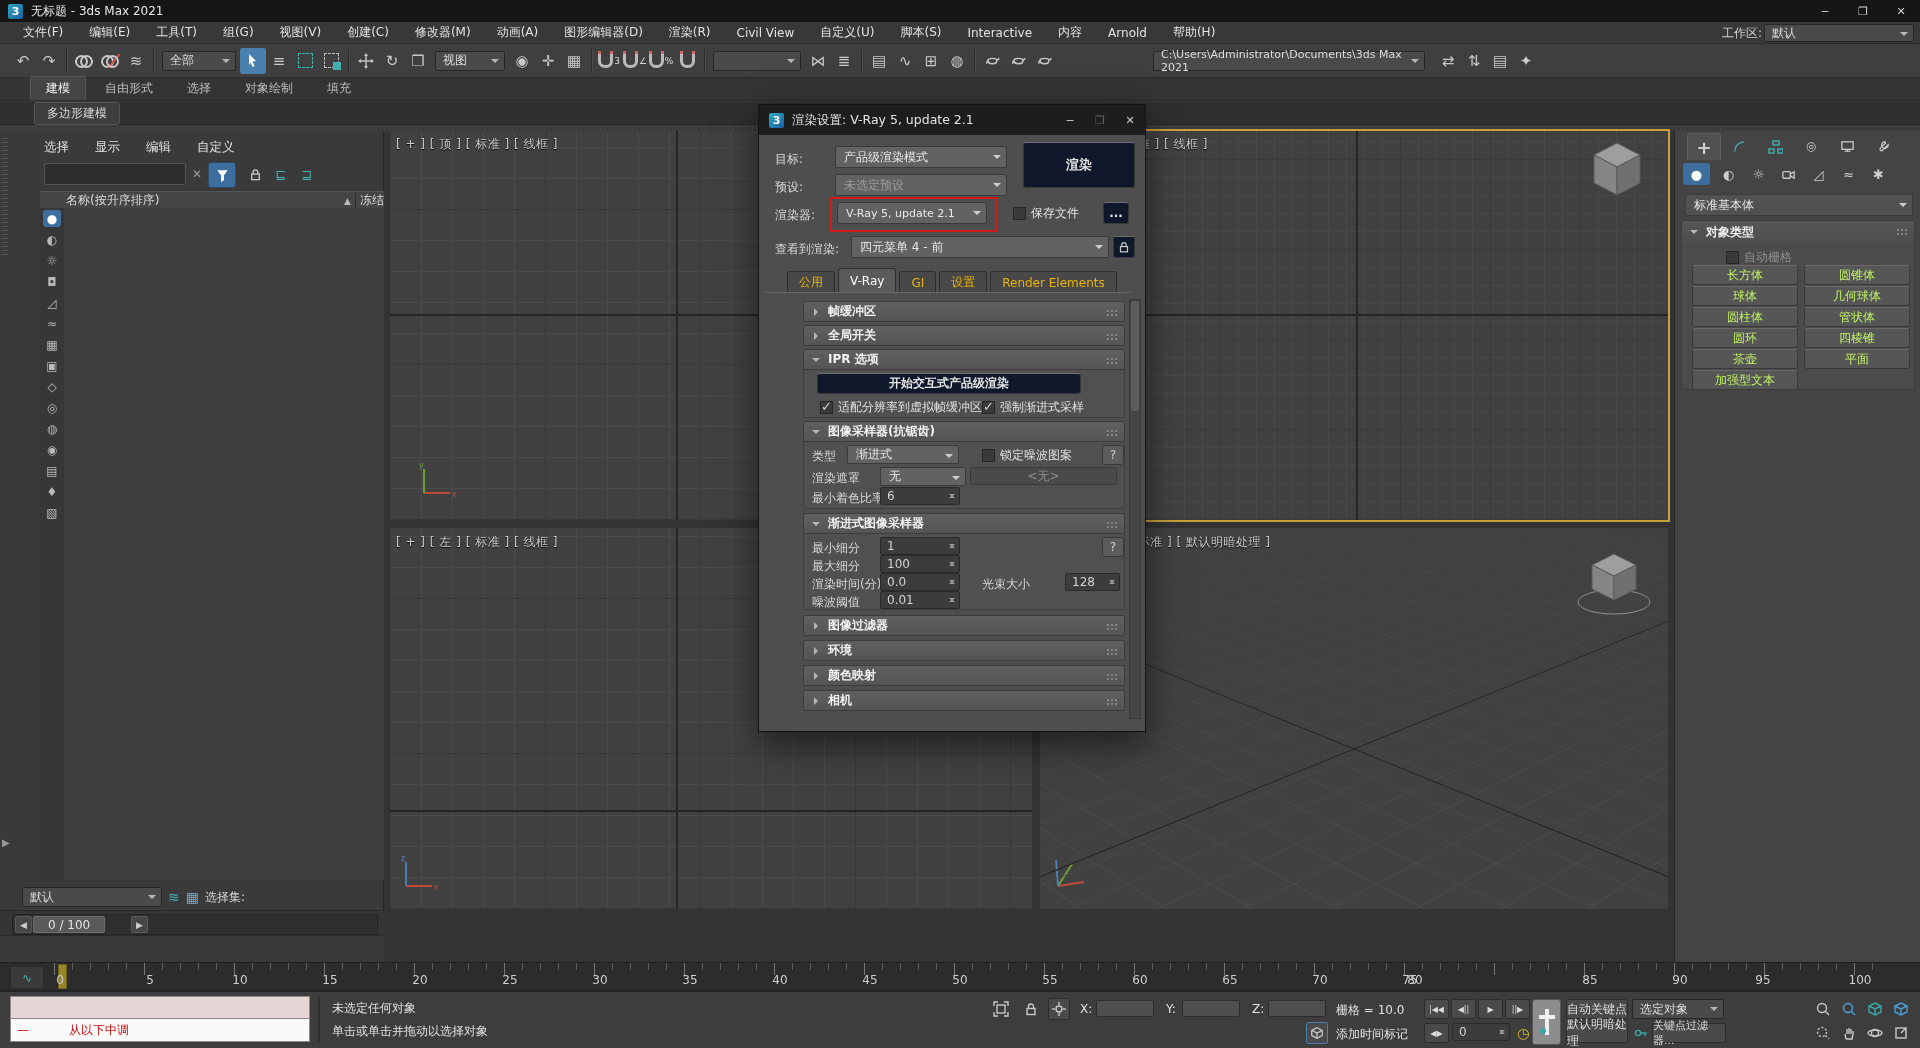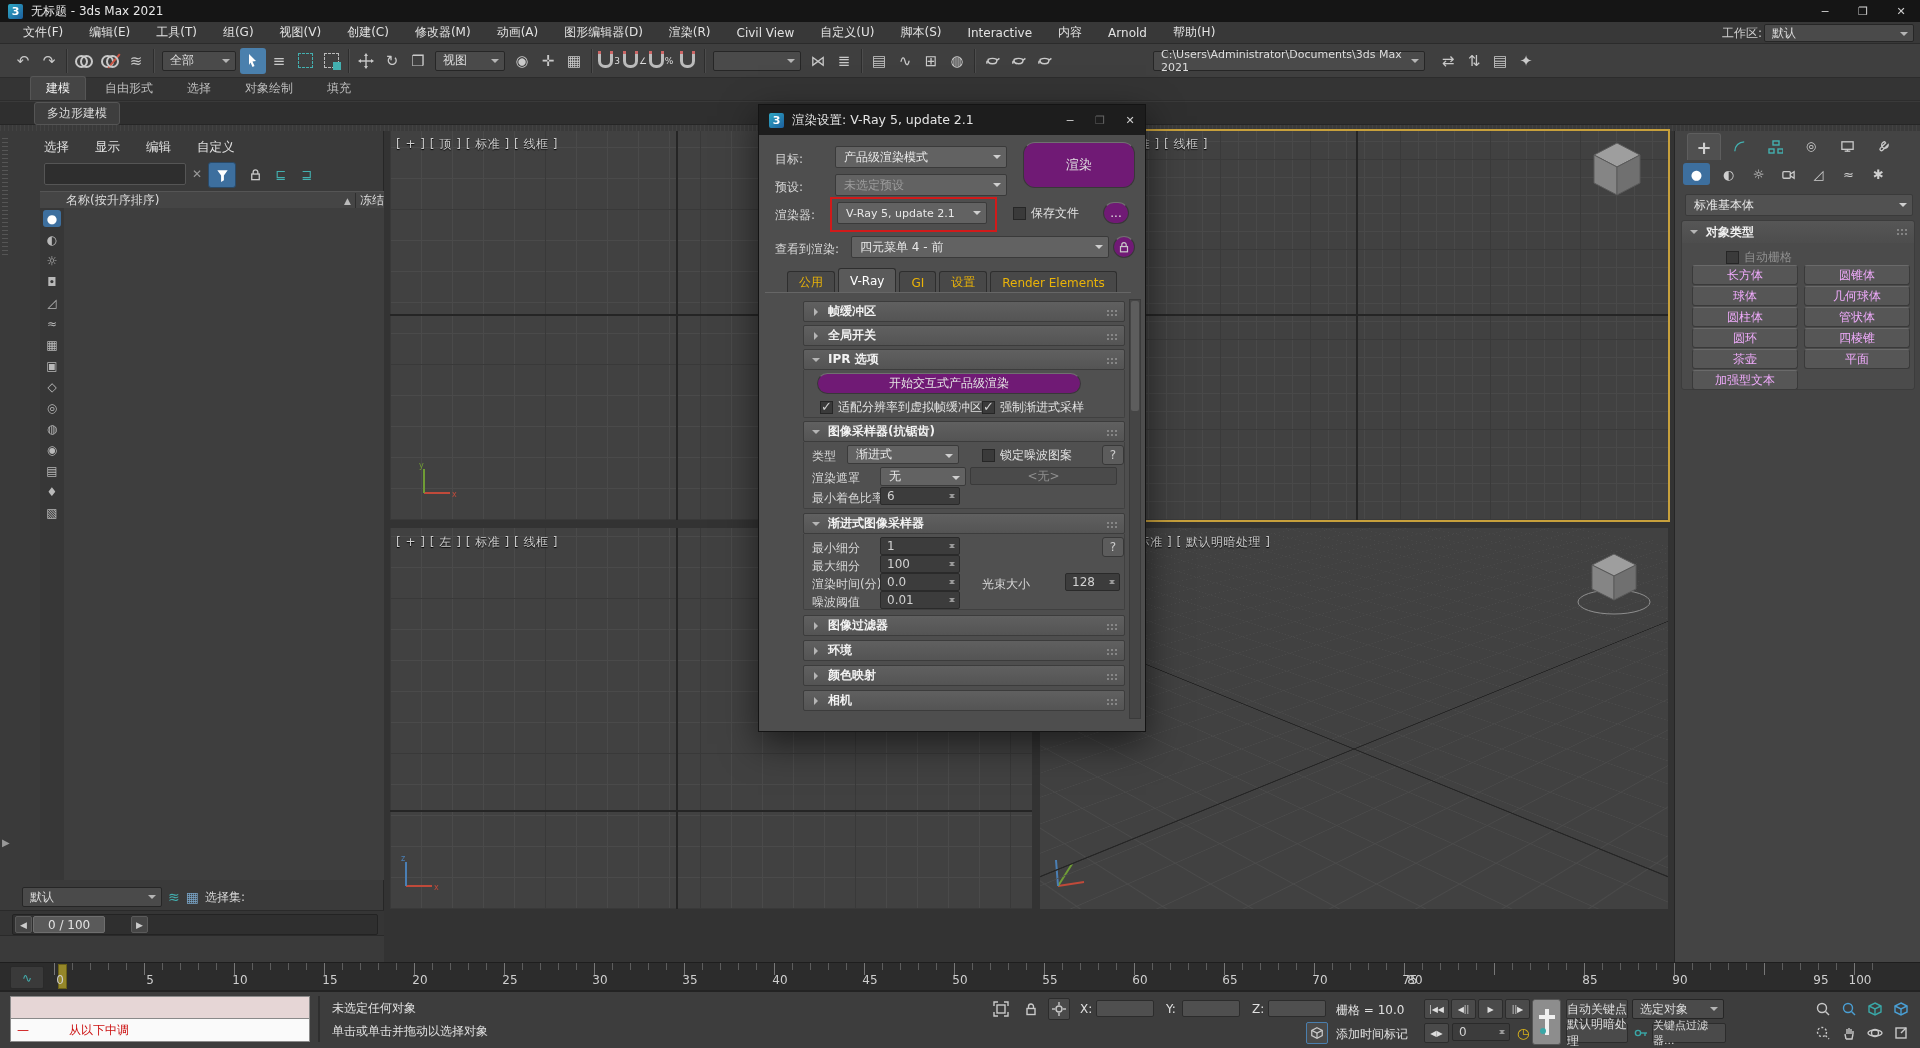--- a/index.html
+++ b/index.html
@@ -95,21 +95,21 @@
        repeating-linear-gradient(0deg,#4a4a4a 0 1px,transparent 1px 46px),
        repeating-linear-gradient(90deg,#4a4a4a 0 1px,transparent 1px 46px);
      transform:perspective(1100px) rotateX(66deg) rotateZ(45deg);}
   
   #dialog{left:758px;top:104px;width:388px;height:628px;background:#4e4e4e;border:1px solid #141414;box-shadow:0 12px 34px rgba(0,0,0,.55);z-index:50;box-sizing:border-box;}
   .dtitle{position:absolute;left:0;top:0;width:100%;height:30px;background:#1d1d1d;display:flex;align-items:center;gap:8px;padding-left:10px;box-sizing:border-box;color:#e4e4e4;font-size:12.5px;}
   .dlbl{position:absolute;color:#d8d8d8;}
   .ddd{position:absolute;height:22px;background:#626262;border:1px solid #3a3a3a;border-radius:2px;color:#e8e8e8;display:flex;align-items:center;padding:0 18px 0 8px;box-sizing:border-box;}
   .ddd::after{content:"";position:absolute;right:5px;top:8px;border:4px solid transparent;border-top-color:#cfcfcf;}
   .ddd.dim{color:#9c9c9c;}
-  .btn{background:#701a75;border:1px solid #383838;border-top-color:#707070;border-radius:12px;color:#e3e3e3;display:flex;align-items:center;justify-content:center;box-sizing:border-box;}
+  .btn{background:#0f172a;border:1px solid #383838;border-top-color:#707070;border-radius:3px;color:#e3e3e3;display:flex;align-items:center;justify-content:center;box-sizing:border-box;font-weight:bold;}
   .redbox{position:absolute;border:2px solid #d11a1a;z-index:2;pointer-events:none;}
   .dtabs{position:absolute;left:28px;top:164px;display:flex;align-items:flex-end;height:24px;}
   .dtab{height:21px;padding:0 11px;background:#484848;border:1px solid #2e2e2e;border-bottom:none;border-radius:3px 3px 0 0;display:flex;align-items:center;color:#eab308;margin-right:3px;}
   .dtab.active{background:#5a5a5a;height:24px;color:#fff;}
   .tabline{position:absolute;left:6px;top:187px;width:366px;height:1px;background:#666;}
   .roll{position:absolute;left:44px;top:194px;width:322px;}
   .rhead{position:absolute;width:322px;height:21px;background:linear-gradient(#606060,#545454);border:1px solid #3c3c3c;border-radius:2px;display:flex;align-items:center;font-weight:bold;color:#f2f2f2;padding-left:24px;box-sizing:border-box;}
   .rarrow{position:absolute;left:8px;top:6px;width:0;height:0;border:4px solid transparent;}
   .rarrow.r{border-left-color:#b5b5b5;left:10px;}
   .rarrow.d{border-top-color:#b5b5b5;top:8px;}
@@ -127,21 +127,21 @@
   .dscroll{position:absolute;left:370px;top:194px;width:12px;height:420px;background:#454545;border:1px solid #3a3a3a;box-sizing:border-box;}
   .dthumb{position:absolute;left:1px;top:1px;width:8px;height:110px;background:#5d5d5d;border-radius:2px;}
   
   #cmdpanel{left:1674px;top:131px;width:246px;height:831px;background:#444;border-left:1px solid #262626;box-sizing:border-box;}
   .cp-tab{position:absolute;width:32px;height:26px;display:flex;align-items:center;justify-content:center;color:#d0d0d0;}
   .cp-tab.active{background:#505050;border:1px solid #5e5e5e;border-bottom:none;border-radius:3px 3px 0 0;}
   .cp-sub{position:absolute;width:27px;height:22px;display:flex;align-items:center;justify-content:center;color:#cfcfcf;font-size:13px;}
   .cp-sub.on{background:#3d6f9e;border-radius:3px;color:#fff;}
   .prollo{position:absolute;left:6px;width:234px;background:#4b4b4b;border:1px solid #3c3c3c;border-radius:3px;box-sizing:border-box;}
   .phead{height:22px;display:flex;align-items:center;font-weight:bold;color:#f0f0f0;padding-left:24px;position:relative;background:linear-gradient(#565656,#4d4d4d);border-radius:3px 3px 0 0;}
-  .pbtn2{position:absolute;width:104px;height:18px;background:#565656;border:1px solid #3a3a3a;border-top-color:#6a6a6a;border-radius:3px;color:#f0abfc;display:flex;align-items:center;justify-content:center;}
+  .pbtn2{position:absolute;width:104px;height:18px;background:#565656;border:1px solid #3a3a3a;border-top-color:#6a6a6a;border-radius:3px;color:#bef264;display:flex;align-items:center;justify-content:center;}
   .swatch{position:absolute;width:20px;height:20px;border:1px solid #111;box-sizing:border-box;}
   
   svg.ic{stroke:#c9c9c9;fill:none;stroke-width:1.4px;}
 </style>
 </head>
 <body>
 
 <div id="app">
 
   <svg width="0" height="0" style="position:absolute">
@@ -562,21 +562,21 @@
         <span class="rlabel" style="left: 870px;">45</span>
         <span class="rlabel" style="left: 960px;">50</span>
         <span class="rlabel" style="left: 1050px;">55</span>
         <span class="rlabel" style="left: 1140px;">60</span>
         <span class="rlabel" style="left: 1230px;">65</span>
         <span class="rlabel" style="left: 1320px;">70</span>
         <span class="rlabel" style="left: 1410px;">75</span>
         <span class="rlabel" style="left: 1415px;">80</span>
         <span class="rlabel" style="left: 1590px;">85</span>
         <span class="rlabel" style="left: 1680px;">90</span>
-        <span class="rlabel" style="left: 1821px;">95</span>
+        <span class="rlabel" style="left: 1763px;">95</span>
         <span class="rlabel" style="left: 1860px;">100</span>
       </div>
   </div>
 
   <div id="statusbar" class="abs">
     <div class="lis1"></div>
     <div class="lis2">
       <span style="margin-left:6px;">—</span>
       <span style="margin-left:40px;">从以下中调</span>
     </div>

